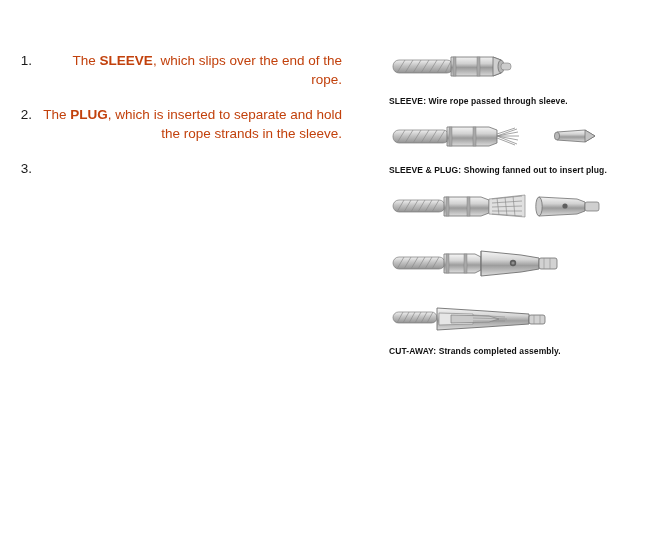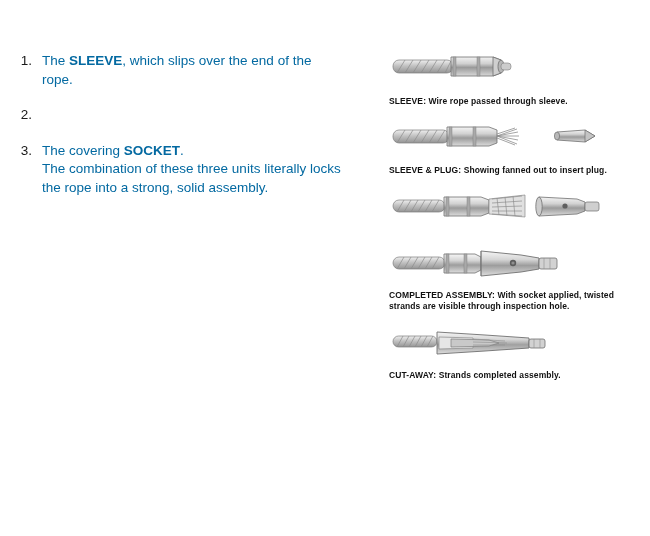--- a/index.html
+++ b/index.html
@@ -37,22 +37,23 @@
     flex: 0 0 24px;
     text-align: right;
     padding-right: 10px;
     font-size: 13.5px;
     line-height: 18.5px;
     color: #1a1a1a;
   }
   .list-text {
     font-size: 13.5px;
     line-height: 18.5px;
-    color: #0369a1;
+    color: #c2410c;
     max-width: 300px;
+    text-align: right;
   }
   .list-text b {
     font-weight: bold;
   }
 
   
   .fig-col {
     position: absolute;
     left: 389px;
     top: 48px;
@@ -92,29 +93,27 @@
 
     <div class="list-item">
       <div class="list-num">1.</div>
       <div class="list-text">
         <span>The </span><b>SLEEVE</b><span>, which slips over the end of the rope.</span>
       </div>
     </div>
 
     <div class="list-item">
       <div class="list-num">2.</div>
+      <div class="list-text">
+        <span>The </span><b>PLUG</b><span>, which is inserted to separate and hold the rope strands in the sleeve.</span>
+      </div>
     </div>
 
     <div class="list-item">
       <div class="list-num">3.</div>
-      <div class="list-text">
-        <span>The covering </span><b>SOCKET</b><span>.</span><br>
-        <span>
-The combination of these three units literally locks the rope into a strong, solid assembly.</span>
-      </div>
     </div>
 
   </div>
 
   <div class="fig-col">
 
     <div class="figure">
       <div class="fig-art">
         <svg width="258" height="46" viewBox="0 0 258 46" xmlns="http://www.w3.org/2000/svg">
           <defs>
@@ -288,23 +287,20 @@
 
           <path d="M92 9 L132 13 L150 16 L150 27 L132 30 L92 34 Z" fill="url(#metal4)" stroke="#6f6f6f" stroke-width="0.9"></path>
           <path d="M92 9 L92 34" stroke="#7a7a7a" stroke-width="0.7" fill="none"></path>
           <circle cx="124" cy="21" r="3.2" fill="#5c5c5c"></circle>
           <circle cx="124" cy="21" r="1.6" fill="#8f8f8f"></circle>
           <rect x="150" y="16" width="18" height="11" rx="2" fill="#d2d2d2" stroke="#6f6f6f" stroke-width="0.8"></rect>
           <line x1="155" y1="16" x2="155" y2="27" stroke="#8d8d8d" stroke-width="0.6"></line>
           <line x1="161" y1="16" x2="161" y2="27" stroke="#8d8d8d" stroke-width="0.6"></line>
         </svg>
       </div>
-      <div class="fig-caption">
-        <span class="lead">COMPLETED ASSEMBLY:</span><span class="rest"> With socket applied, twisted strands are visible through inspection hole.</span>
-      </div>
     </div>
 
     <div class="figure">
       <div class="fig-art">
         <svg width="258" height="46" viewBox="0 0 258 46" xmlns="http://www.w3.org/2000/svg">
           <defs>
             <linearGradient id="metal5" x1="0" y1="0" x2="0" y2="1">
               <stop offset="0%" stop-color="#f6f6f6"></stop>
               <stop offset="35%" stop-color="#d4d4d4"></stop>
               <stop offset="58%" stop-color="#a0a0a0"></stop>

